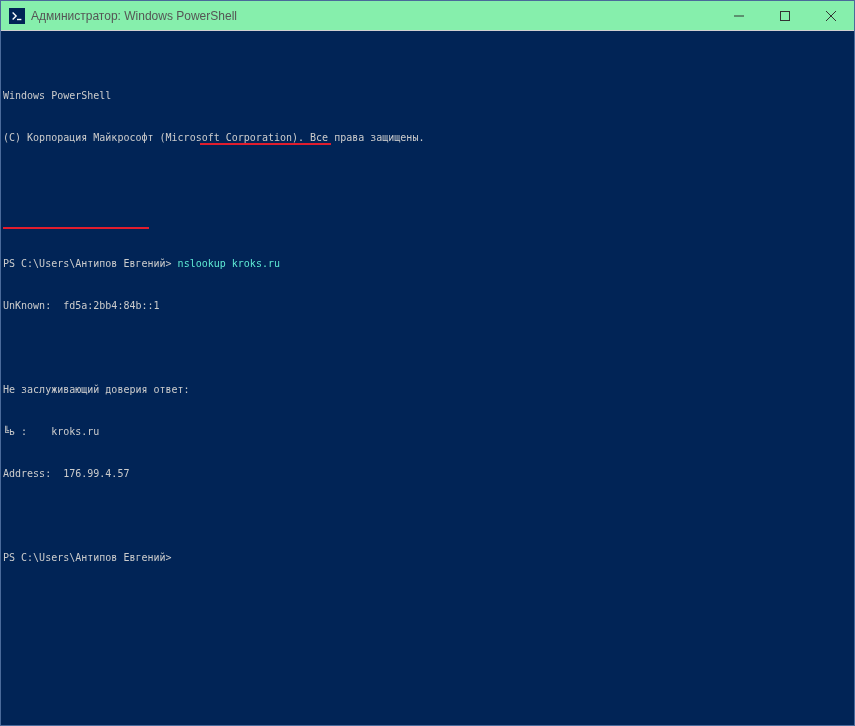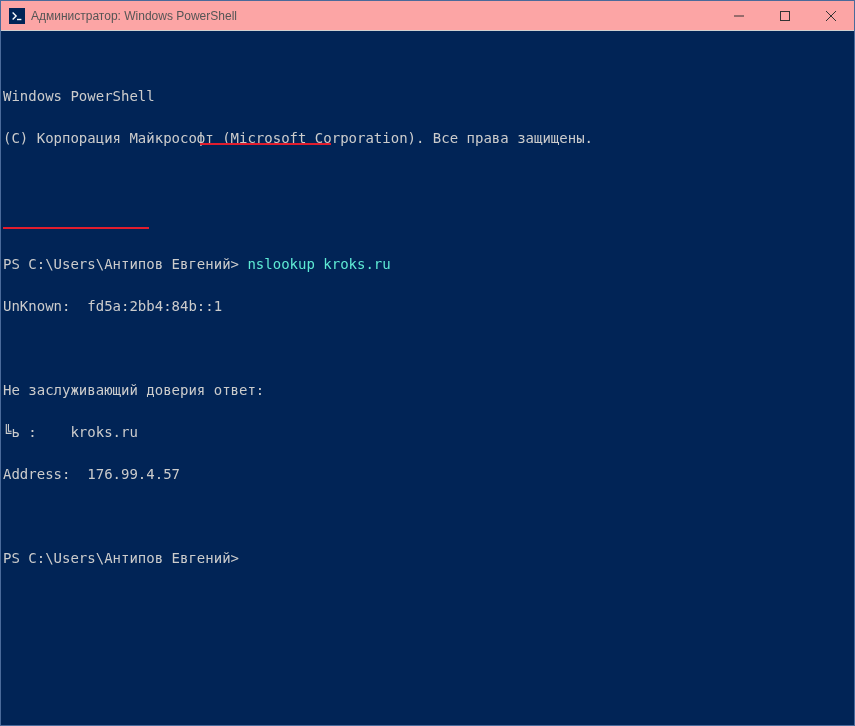--- a/index.html
+++ b/index.html
@@ -13,21 +13,21 @@
   .window {
     width: 855px;
     height: 726px;
     background: #fff;
     border: 1px solid #4a6a9a;
     display: flex;
     flex-direction: column;
   }
   .titlebar {
     height: 30px;
-    background: #fca5a5;
+    background: #86efac;
     display: flex;
     align-items: center;
     border-bottom: 1px solid #d0d0d0;
     flex-shrink: 0;
   }
   .titlebar-icon {
     width: 16px;
     height: 16px;
     margin-left: 8px;
     margin-right: 6px;
@@ -57,21 +57,21 @@
     justify-content: center;
     color: #555;
   }
   .win-btn svg { display:block; }
 
   .terminal {
     flex: 1;
     background: #012456;
     color: #cccccc;
     font-family: Consolas, "Lucida Console", monospace;
-    font-size: 14px;
+    font-size: 10px;
     line-height: 14px;
     padding: 2px 0 0 0;
     white-space: pre;
     overflow: hidden;
     position: relative;
   }
   .line {
     min-height: 14px;
     padding: 0 2px;
   }

